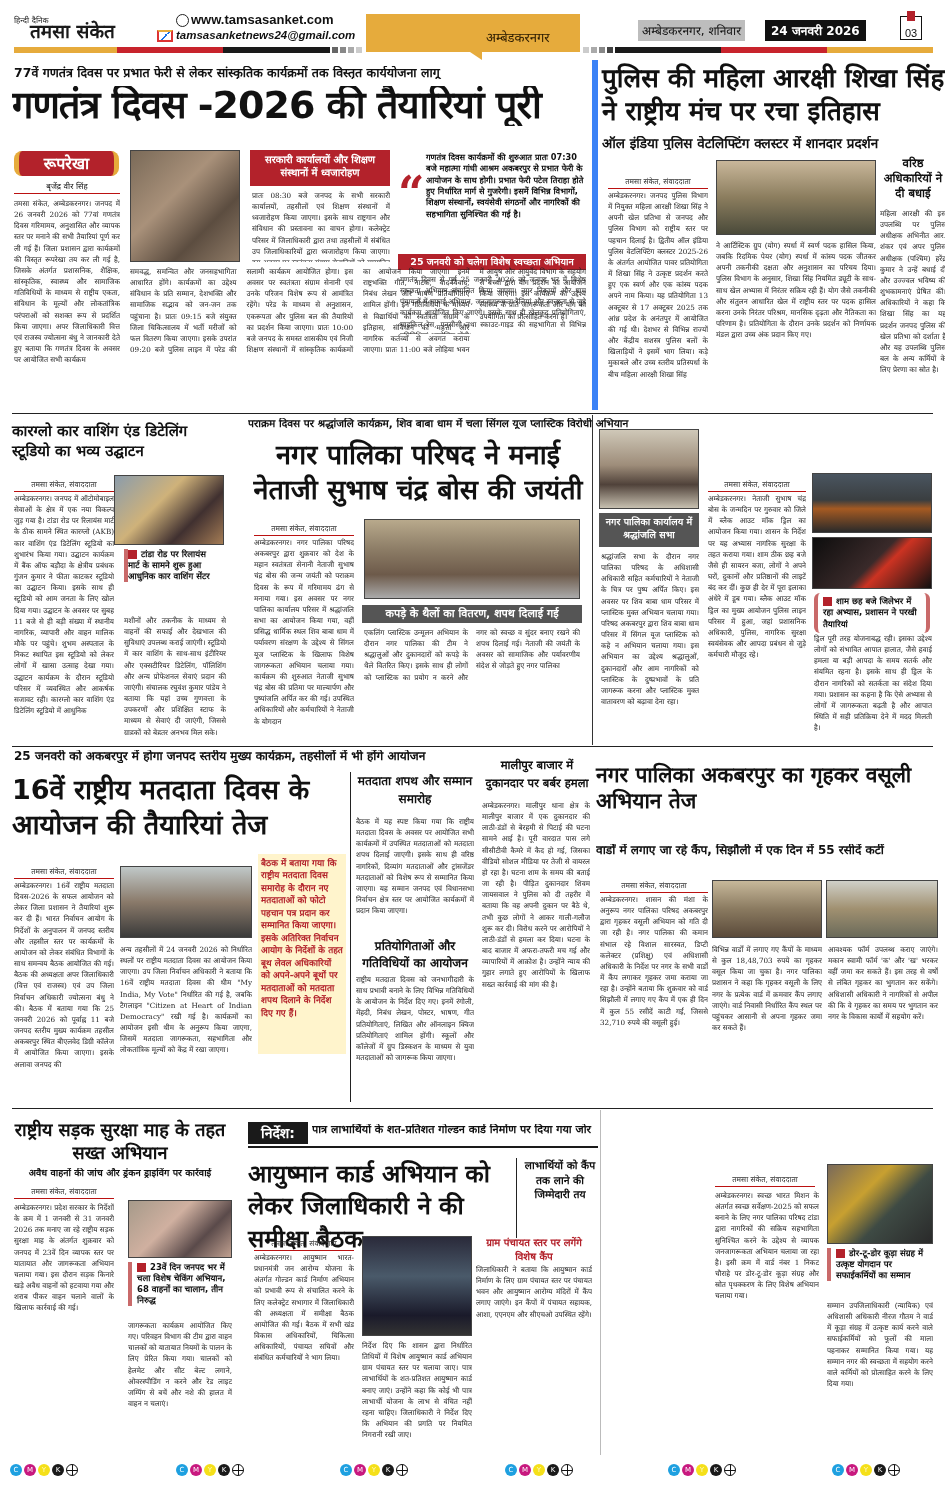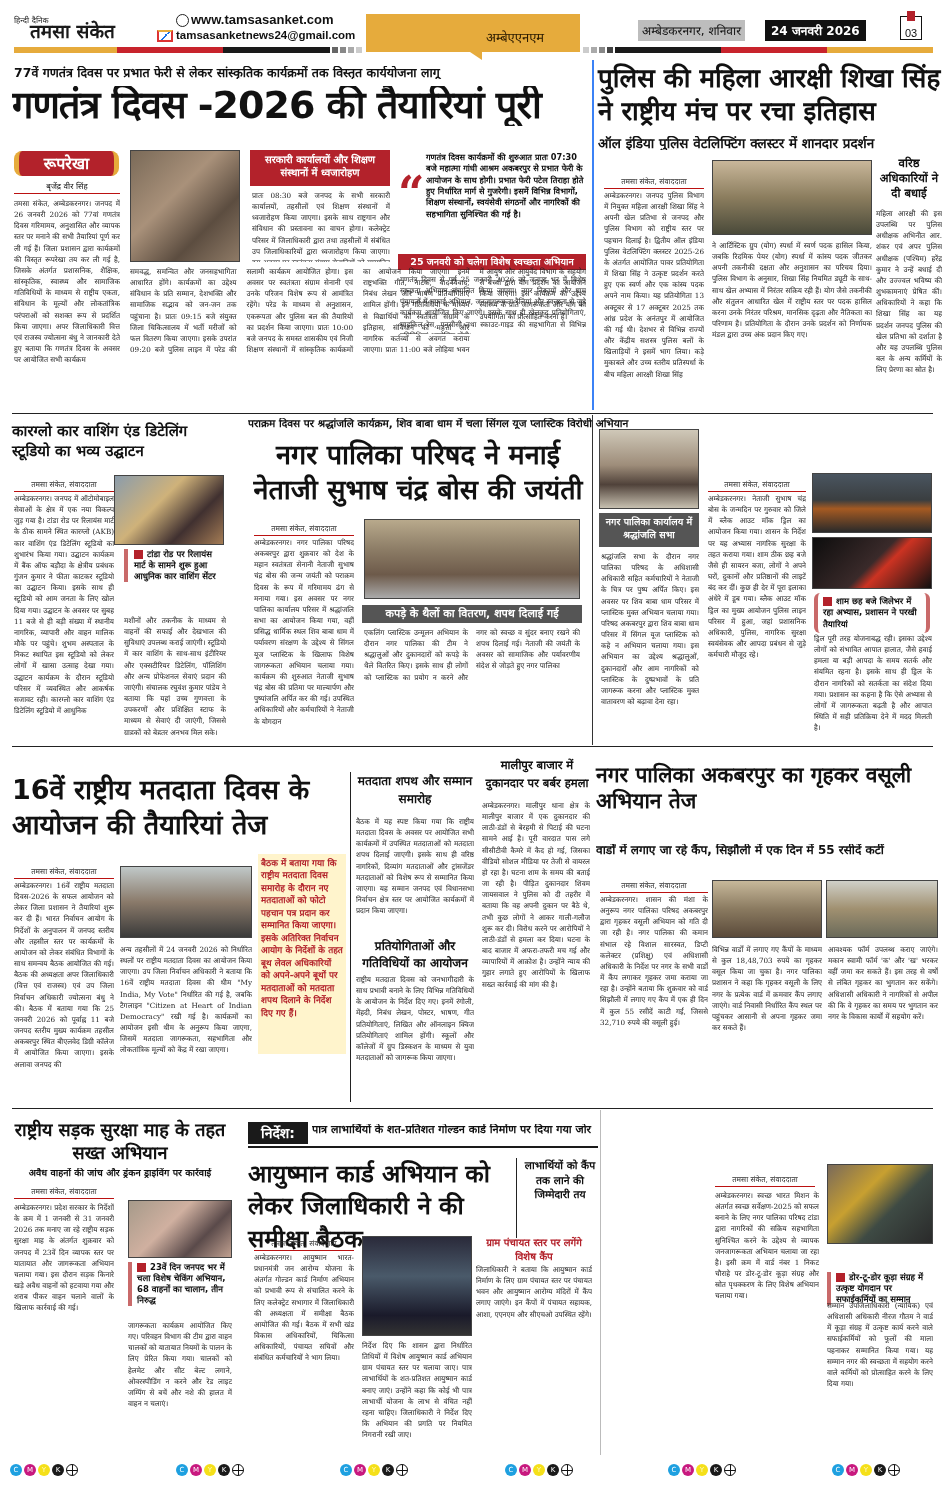--- a/index.html
+++ b/index.html
@@ -21,34 +21,34 @@
 </style>
 </head>
 <body>
 
 <div class="abs" style="left:0;top:0;width:945px;height:58px;">
   <div class="abs" style="left:14px;top:14px;font-size:8px;color:#222;">हिन्दी दैनिक</div>
   <div class="abs hl" style="left:30px;top:22px;font-size:19px;color:#1a1a1a;">तमसा संकेत</div>
   <div class="abs" style="left:157px;top:30px;width:16px;height:12px;border:2px solid #d33;border-top-color:#e6ab3c;background:linear-gradient(135deg,transparent 45%,#1a73e8 45%,#1a73e8 55%,transparent 55%);"></div>
   <div class="abs" style="left:176px;top:14px;width:13px;height:13px;border-radius:50%;border:1.5px solid #222;"></div>
   <div class="abs" style="left:191px;top:12px;font-size:13px;font-weight:bold;color:#111;font-family:'Liberation Sans',sans-serif;">www.tamsasanket.com</div>
-  <div class="abs" style="left:176px;top:29px;font-size:11.5px;font-weight:bold;color:#111;font-family:'Liberation Sans',sans-serif;">tamsasanketnews24@gmail.com</div>
+  <div class="abs" style="left:176px;top:29px;font-size:11.5px;font-weight:bold;color:#111;font-family:'Liberation Sans',sans-serif;font-style:italic;">tamsasanketnews24@gmail.com</div>
 
   <div class="abs" style="left:14px;top:47px;width:348px;height:6px;display:flex;gap:0;">
     <div style="flex:100;background:#e6ab3c"></div>
       <div style="flex:104;background:#c8232c"></div>
       <div style="flex:104;background:#1a1a1a"></div>
     <div style="width:6px;margin-left:2px;background:#666"></div>
       <div style="width:6px;margin-left:2px;background:#888"></div>
       <div style="width:6px;margin-left:2px;background:#aaa"></div>
       <div style="width:6px;margin-left:2px;background:#ccc"></div>
   </div>
 
   <div class="abs" style="left:366px;top:14px;width:214px;height:38px;background:#e6ab3c;">
-    <div class="abs" style="left:120px;top:14px;font-size:13px;color:#2a1a00;">अम्बेएएनएम</div>
+    <div class="abs" style="left:120px;top:14px;font-size:13px;color:#2a1a00;">अम्बेडकरनगर</div>
   </div>
   <div class="abs" style="left:470px;top:52px;width:0;height:0;border-left:12px solid transparent;border-top:8px solid #e6ab3c;"></div>
   <div class="abs" style="left:638px;top:20px;padding:2px 4px;background:#bdbdbd;font-size:12px;color:#111;">अम्बेडकरनगर, शनिवार</div>
   <div class="abs" style="left:765px;top:20px;padding:2px 6px;background:#111;font-size:12px;color:#fff;font-weight:bold;">24 जनवरी 2026</div>
   <div class="abs" style="left:900px;top:16px;width:22px;height:24px;border:1.5px solid #111;background:#fff;text-align:center;">
     <div style="position:absolute;left:6px;top:-6px;width:8px;height:10px;background:#b3222b;"></div>
     <div style="position:absolute;left:0;right:0;bottom:0;font-size:11px;font-family:'Liberation Sans',sans-serif;">03</div>
   </div>
   <div class="abs" style="left:583px;top:47px;width:350px;height:6px;display:flex;">
     <div style="width:6px;margin-right:2px;background:#ccc"></div>
@@ -72,39 +72,39 @@
   <div class="abs body" style="left:252px;top:130px;width:138px;height:72px;">प्रातः 08:30 बजे जनपद के सभी सरकारी कार्यालयों, तहसीलों एवं शिक्षण संस्थानों में ध्वजारोहण किया जाएगा। इसके साथ राष्ट्रगान और संविधान की प्रस्तावना का वाचन होगा। कलेक्ट्रेट परिसर में जिलाधिकारी द्वारा तथा तहसीलों में संबंधित उप जिलाधिकारियों द्वारा ध्वजारोहण किया जाएगा। इस अवसर पर स्वतंत्रता संग्राम सेनानियों को सम्मानित करने का कार्यक्रम भी आयोजित होगा।</div>
   <div class="abs quote" style="left:398px;top:90px;width:188px;height:106px;border-left:none;background:none;border-bottom:1px solid #222;">
     <div class="abs" style="left:0;top:16px;font-size:46px;color:#b3222b;font-weight:bold;font-family:'DejaVu Serif',serif;">“</div>
     <div class="abs" style="left:28px;top:2px;width:158px;font-size:8.2px;line-height:1.38;font-weight:bold;color:#111;">गणतंत्र दिवस कार्यक्रमों की शुरुआत प्रातः 07:30 बजे महात्मा गांधी आश्रम अकबरपुर से प्रभात फेरी के आयोजन के साथ होगी। प्रभात फेरी पटेल तिराहा होते हुए निर्धारित मार्ग से गुजरेगी। इसमें विभिन्न विभागों, शिक्षण संस्थानों, स्वयंसेवी संगठनों और नागरिकों की सहभागिता सुनिश्चित की गई है।</div>
   </div>
   <div class="abs band" style="left:398px;top:194px;width:188px;height:16px;line-height:16px;font-size:9.5px;">25 जनवरी को चलेगा विशेष स्वच्छता अभियान</div>
   <div class="abs body" style="left:400px;top:214px;width:186px;height:60px;">गणतंत्र दिवस से पूर्व 25 जनवरी 2026 को जनपद भर में विशेष स्वच्छता अभियान संचालित किया जाएगा। नगर निकायों और ग्राम पंचायतों में सफाई अभियान, जनजागरूकता रैलियां और स्वच्छता से जुड़े कार्यक्रम आयोजित किए जाएंगे। इसके साथ ही खेलकूद प्रतियोगिताएं, साइकिल रेस, एनसीसी तथा स्काउट-गाइड की सहभागिता से विभिन्न गतिविधियां आयोजित होंगी।</div>
   <div class="abs body" style="left:130px;top:206px;width:456px;height:140px;column-count:4;column-gap:10px;">समवद्ध, समन्वित और जनसहभागिता आधारित होंगे। कार्यक्रमों का उद्देश्य संविधान के प्रति सम्मान, देशभक्ति और सामाजिक सद्भाव को जन-जन तक पहुंचाना है। प्रातः 09:15 बजे संयुक्त जिला चिकित्सालय में भर्ती मरीजों को फल वितरण किया जाएगा। इसके उपरांत 09:20 बजे पुलिस लाइन में परेड की सलामी कार्यक्रम आयोजित होगा। इस अवसर पर स्वतंत्रता संग्राम सेनानी एवं उनके परिजन विशेष रूप से आमंत्रित रहेंगे। परेड के माध्यम से अनुशासन, एकरूपता और पुलिस बल की तैयारियों का प्रदर्शन किया जाएगा। प्रातः 10:00 बजे जनपद के समस्त शासकीय एवं निजी शिक्षण संस्थानों में सांस्कृतिक कार्यक्रमों का आयोजन किया जाएगा। इनमें राष्ट्रभक्ति गीत, नाटक, वाद-विवाद, निबंध लेखन और भाषण प्रतियोगिताएं शामिल होंगी। इन गतिविधियों के माध्यम से विद्यार्थियों को स्वतंत्रता संग्राम के इतिहास, संविधान की महत्ता और नागरिक कर्तव्यों से अवगत कराया जाएगा। प्रातः 11:00 बजे लोहिया भवन में आयुष और आयुर्वेद विभाग के सहयोग से बच्चों द्वारा योग प्रदर्शन का आयोजन किया जाएगा। इस कार्यक्रम का उद्देश्य स्वास्थ्य के प्रति जागरूकता और योग की उपयोगिता को प्रोत्साहित करना है।</div>
 </div>
 
-<div class="abs" style="left:592px;top:60px;width:353px;height:350px;border-left:2px solid #3b82f6;">
+<div class="abs" style="left:592px;top:60px;width:353px;height:350px;border-left:6px solid #3b82f6;">
   <div class="abs hl" style="left:4px;top:2px;width:345px;font-size:26px;line-height:1.25;">पुलिस की महिला आरक्षी शिखा सिंह ने राष्ट्रीय मंच पर रचा इतिहास</div>
   <div class="abs hl" style="left:4px;top:76px;width:345px;font-size:13.5px;white-space:nowrap;overflow:hidden;">ऑल इंडिया पुलिस वेटलिफ्टिंग क्लस्टर में शानदार प्रदर्शन</div>
   <div class="abs byline" style="left:10px;top:116px;width:100px;">तमसा संकेत, संवाददाता</div>
   <div class="abs body" style="left:10px;top:130px;width:100px;height:215px;">अम्बेडकरनगर। जनपद पुलिस विभाग में नियुक्त महिला आरक्षी शिखा सिंह ने अपनी खेल प्रतिभा से जनपद और पुलिस विभाग को राष्ट्रीय स्तर पर पहचान दिलाई है। द्वितीय ऑल इंडिया पुलिस वेटलिफ्टिंग क्लस्टर 2025-26 के अंतर्गत आयोजित पावर प्रतियोगिता में शिखा सिंह ने उत्कृष्ट प्रदर्शन करते हुए एक स्वर्ण और एक कांस्य पदक अपने नाम किया। यह प्रतियोगिता 13 अक्टूबर से 17 अक्टूबर 2025 तक आंध्र प्रदेश के अनंतपुर में आयोजित की गई थी। देशभर से विभिन्न राज्यों और केंद्रीय सशस्त्र पुलिस बलों के खिलाड़ियों ने इसमें भाग लिया। कड़े मुकाबले और उच्च स्तरीय प्रतिस्पर्धा के बीच महिला आरक्षी शिखा सिंह</div>
   <div class="abs photo gray" style="left:118px;top:100px;width:160px;height:75px;background:linear-gradient(180deg,#c9b79a,#8b7d5e 50%,#4a4a3a);"></div>
   <div class="abs hl" style="left:282px;top:96px;width:66px;font-size:11.5px;text-align:center;line-height:1.3;">वरिष्ठ अधिकारियों ने दी बधाई</div>
   <div class="abs body" style="left:282px;top:148px;width:66px;height:198px;">महिला आरक्षी की इस उपलब्धि पर पुलिस अधीक्षक अभिनीत आर. शंकर एवं अपर पुलिस अधीक्षक (पश्चिम) हरेंद्र कुमार ने उन्हें बधाई दी और उज्ज्वल भविष्य की शुभकामनाएं प्रेषित कीं। अधिकारियों ने कहा कि शिखा सिंह का यह प्रदर्शन जनपद पुलिस की खेल प्रतिभा को दर्शाता है और यह उपलब्धि पुलिस बल के अन्य कर्मियों के लिए प्रेरणा का स्रोत है।</div>
   <div class="abs body" style="left:118px;top:180px;width:160px;height:166px;">ने आर्टिस्टिक ग्रुप (योग) स्पर्धा में स्वर्ण पदक हासिल किया, जबकि रिदमिक पेयर (योग) स्पर्धा में कांस्य पदक जीतकर अपनी तकनीकी दक्षता और अनुशासन का परिचय दिया। पुलिस विभाग के अनुसार, शिखा सिंह नियमित ड्यूटी के साथ-साथ खेल अभ्यास में निरंतर सक्रिय रही हैं। योग जैसे तकनीकी और संतुलन आधारित खेल में राष्ट्रीय स्तर पर पदक हासिल करना उनके निरंतर परिश्रम, मानसिक दृढ़ता और नैतिकता का परिणाम है। प्रतियोगिता के दौरान उनके प्रदर्शन को निर्णायक मंडल द्वारा उच्च अंक प्रदान किए गए।</div>
 </div>
 
 <div class="abs" style="left:12px;top:413px;width:921px;height:1px;background:#222;"></div>
 
 <div class="abs" style="left:0;top:415px;width:240px;height:330px;">
   <div class="abs hl" style="left:12px;top:6px;width:215px;font-size:15px;text-align:left;line-height:1.35;">कारग्लो कार वाशिंग एंड डिटेलिंग स्टूडियो का भव्य उद्घाटन</div>
   <div class="abs byline" style="left:14px;top:64px;width:100px;">तमसा संकेत, संवाददाता</div>
   <div class="abs body" style="left:14px;top:78px;width:100px;height:330px;">अम्बेडकरनगर। जनपद में ऑटोमोबाइल सेवाओं के क्षेत्र में एक नया विकल्प जुड़ गया है। टांडा रोड पर रिलायंस मार्ट के ठीक सामने स्थित कारग्लो (AKB) कार वाशिंग एंड डिटेलिंग स्टूडियो का शुभारंभ किया गया। उद्घाटन कार्यक्रम में बैंक ऑफ बड़ौदा के क्षेत्रीय प्रबंधक गुंजन कुमार ने फीता काटकर स्टूडियो का उद्घाटन किया। इसके साथ ही स्टूडियो को आम जनता के लिए खोल दिया गया। उद्घाटन के अवसर पर सुबह 11 बजे से ही बड़ी संख्या में स्थानीय नागरिक, व्यापारी और वाहन मालिक मौके पर पहुंचे। शुभम अस्पताल के निकट स्थापित इस स्टूडियो को लेकर लोगों में खासा उत्साह देखा गया। उद्घाटन कार्यक्रम के दौरान स्टूडियो परिसर में व्यवस्थित और आकर्षक सजावट रही। कारग्लो कार वाशिंग एंड डिटेलिंग स्टूडियो में आधुनिक</div>
   <div class="abs photo" style="left:114px;top:60px;width:110px;height:70px;background:linear-gradient(135deg,#8b9cab,#cfb27a 40%,#403030 70%,#a47c55);"></div>
-  <div class="abs" style="left:124px;top:134px;width:96px;border-left:4px solid #c96a6a;padding-left:6px;font-size:8.5px;font-weight:bold;line-height:1.3;">
+  <div class="abs" style="left:124px;top:134px;width:96px;border-left:4px solid #c96a6a;font-size:8.5px;font-weight:bold;line-height:1.3;">
     <span class="redbullet"></span><span>टांडा रोड पर रिलायंस मार्ट के सामने शुरू हुआ आधुनिक कार वाशिंग सेंटर</span>
   </div>
   <div class="abs body" style="left:124px;top:200px;width:102px;height:120px;">मशीनों और तकनीक के माध्यम से वाहनों की सफाई और देखभाल की सुविधाएं उपलब्ध कराई जाएंगी। स्टूडियो में कार वाशिंग के साथ-साथ इंटीरियर और एक्सटीरियर डिटेलिंग, पॉलिशिंग और अन्य प्रोफेशनल सेवाएं प्रदान की जाएंगी। संचालक रघुवंश कुमार पांडेय ने बताया कि यहां उच्च गुणवत्ता के उपकरणों और प्रशिक्षित स्टाफ के माध्यम से सेवाएं दी जाएंगी, जिससे ग्राहकों को बेहतर अनुभव मिल सके।</div>
 </div>
 
 <div class="abs" style="left:240px;top:415px;width:352px;height:271px;">
   <div class="abs hl" style="left:8px;top:3px;width:470px;font-size:10.5px;white-space:nowrap;overflow:hidden;">पराक्रम दिवस पर श्रद्धांजलि कार्यक्रम, शिव बाबा धाम में चला सिंगल यूज प्लास्टिक विरोधी अभियान</div>
   <div class="abs hl" style="left:8px;top:22px;width:340px;font-size:27px;text-align:center;line-height:1.3;">नगर पालिका परिषद ने मनाई नेताजी सुभाष चंद्र बोस की जयंती</div>
   <div class="abs byline" style="left:14px;top:108px;width:100px;">तमसा संकेत, संवाददाता</div>
   <div class="abs body" style="left:14px;top:122px;width:100px;height:204px;">अम्बेडकरनगर। नगर पालिका परिषद अकबरपुर द्वारा शुक्रवार को देश के महान स्वतंत्रता सेनानी नेताजी सुभाष चंद्र बोस की जन्म जयंती को पराक्रम दिवस के रूप में गरिमामय ढंग से मनाया गया। इस अवसर पर नगर पालिका कार्यालय परिसर में श्रद्धांजलि सभा का आयोजन किया गया, वहीं प्रसिद्ध धार्मिक स्थल शिव बाबा धाम में पर्यावरण संरक्षण के उद्देश्य से सिंगल यूज प्लास्टिक के खिलाफ विशेष जागरूकता अभियान चलाया गया। कार्यक्रम की शुरुआत नेताजी सुभाष चंद्र बोस की प्रतिमा पर माल्यार्पण और पुष्पांजलि अर्पित कर की गई। उपस्थित अधिकारियों और कर्मचारियों ने नेताजी के योगदान</div>
@@ -126,20 +126,21 @@
   <div class="abs photo dark" style="left:110px;top:122px;width:120px;height:52px;background:linear-gradient(135deg,#0d0d0d,#3a2a2a 50%,#c32 60%,#111);"></div>
   <div class="abs" style="left:112px;top:178px;width:116px;border-left:4px solid #c96a6a;border-right:4px solid #c96a6a;border-radius:6px;padding:3px 5px;font-size:8.5px;font-weight:bold;line-height:1.35;">
     <span class="redbullet"></span><span>शाम छह बजे जिलेभर में रहा अभ्यास, प्रशासन ने परखी तैयारियां</span>
   </div>
   <div class="abs body" style="left:112px;top:218px;width:118px;height:108px;">ड्रिल पूरी तरह योजनाबद्ध रही। इसका उद्देश्य लोगों को संभावित आपात हालात, जैसे हवाई हमला या बड़ी आपदा के समय सतर्क और संयमित रहना है। इसके साथ ही ड्रिल के दौरान नागरिकों को सतर्कता का संदेश दिया गया। प्रशासन का कहना है कि ऐसे अभ्यास से लोगों में जागरूकता बढ़ती है और आपात स्थिति में सही प्रतिक्रिया देने में मदद मिलती है।</div>
 </div>
 
 <div class="abs" style="left:12px;top:746px;width:921px;height:1px;background:#222;"></div>
 
 <div class="abs" style="left:0;top:748px;width:478px;height:358px;">
+  <div class="abs hl" style="left:14px;top:2px;width:460px;font-size:12px;white-space:nowrap;overflow:hidden;">25 जनवरी को अकबरपुर में होगा जनपद स्तरीय मुख्य कार्यक्रम, तहसीलों में भी होंगे आयोजन</div>
   <div class="abs hl" style="left:12px;top:24px;width:330px;font-size:27px;line-height:1.3;">16वें राष्ट्रीय मतदाता दिवस के आयोजन की तैयारियां तेज</div>
   <div class="abs byline" style="left:14px;top:118px;width:100px;">तमसा संकेत, संवाददाता</div>
   <div class="abs body" style="left:14px;top:132px;width:100px;height:222px;">अम्बेडकरनगर। 16वें राष्ट्रीय मतदाता दिवस-2026 के सफल आयोजन को लेकर जिला प्रशासन ने तैयारियां शुरू कर दी हैं। भारत निर्वाचन आयोग के निर्देशों के अनुपालन में जनपद स्तरीय और तहसील स्तर पर कार्यक्रमों के आयोजन को लेकर संबंधित विभागों के साथ समन्वय बैठक आयोजित की गई। बैठक की अध्यक्षता अपर जिलाधिकारी (वित्त एवं राजस्व) एवं उप जिला निर्वाचन अधिकारी ज्योत्सना बंधु ने की। बैठक में बताया गया कि 25 जनवरी 2026 को पूर्वाह्न 11 बजे जनपद स्तरीय मुख्य कार्यक्रम तहसील अकबरपुर स्थित बीएलवेद डिग्री कॉलेज में आयोजित किया जाएगा। इसके अलावा जनपद की</div>
   <div class="abs photo gray" style="left:120px;top:118px;width:132px;height:72px;background:linear-gradient(180deg,#c0c8c8,#8a7a6a 50%,#3a3a3a);"></div>
   <div class="abs quote" style="left:258px;top:106px;width:88px;height:200px;background:#fff4cc;border-left:none;padding:3px;">
     <div style="font-size:8.8px;line-height:1.42;color:#b3222b;font-weight:bold;">बैठक में बताया गया कि राष्ट्रीय मतदाता दिवस समारोह के दौरान नए मतदाताओं को फोटो पहचान पत्र प्रदान कर सम्मानित किया जाएगा। इसके अतिरिक्त निर्वाचन आयोग के निर्देशों के तहत बूथ लेवल अधिकारियों को अपने-अपने बूथों पर मतदाताओं को मतदाता शपथ दिलाने के निर्देश दिए गए हैं।</div>
   </div>
   <div class="abs body" style="left:120px;top:196px;width:132px;height:158px;">अन्य तहसीलों में 24 जनवरी 2026 को निर्धारित स्थलों पर राष्ट्रीय मतदाता दिवस का आयोजन किया जाएगा। उप जिला निर्वाचन अधिकारी ने बताया कि 16वें राष्ट्रीय मतदाता दिवस की थीम "My India, My Vote" निर्धारित की गई है, जबकि टैगलाइन "Citizen at Heart of Indian Democracy" रखी गई है। कार्यक्रमों का आयोजन इसी थीम के अनुरूप किया जाएगा, जिसमें मतदाता जागरूकता, सहभागिता और लोकतांत्रिक मूल्यों को केंद्र में रखा जाएगा।</div>
   <div class="abs vrule" style="left:350px;top:24px;height:330px;"></div>
   <div class="abs hl" style="left:356px;top:24px;width:118px;font-size:12px;text-align:center;line-height:1.5;">मतदाता शपथ और सम्मान समारोह</div>
@@ -190,21 +191,21 @@
   <div class="abs body" style="left:236px;top:154px;width:116px;height:188px;">जिलाधिकारी ने बताया कि आयुष्मान कार्ड निर्माण के लिए ग्राम पंचायत स्तर पर पंचायत भवन और आयुष्मान आरोग्य मंदिरों में कैंप लगाए जाएंगे। इन कैंपों में पंचायत सहायक, आशा, एएनएम और सीएचओ उपस्थित रहेंगे।</div>
   <div class="abs body" style="left:122px;top:230px;width:110px;height:112px;">निर्देश दिए कि शासन द्वारा निर्धारित तिथियों में विशेष आयुष्मान कार्ड अभियान ग्राम पंचायत स्तर पर चलाया जाए। पात्र लाभार्थियों के शत-प्रतिशत आयुष्मान कार्ड बनाए जाएं। उन्होंने कहा कि कोई भी पात्र लाभार्थी योजना के लाभ से वंचित नहीं रहना चाहिए। जिलाधिकारी ने निर्देश दिए कि अभियान की प्रगति पर नियमित निगरानी रखी जाए।</div>
   <div class="abs vrule" style="left:276px;top:48px;height:80px;"></div>
   <div class="abs hl" style="left:282px;top:48px;width:76px;font-size:10.5px;text-align:center;line-height:1.4;">लाभार्थियों को कैंप तक लाने की जिम्मेदारी तय</div>
 </div>
 
 <div class="abs" style="left:600px;top:1110px;width:345px;height:345px;border-left:1px solid #bbb;">
   <div class="abs byline" style="left:114px;top:64px;width:100px;">तमसा संकेत, संवाददाता</div>
   <div class="abs body" style="left:114px;top:80px;width:104px;height:262px;">अम्बेडकरनगर। स्वच्छ भारत मिशन के अंतर्गत स्वच्छ सर्वेक्षण-2025 को सफल बनाने के लिए नगर पालिका परिषद टांडा द्वारा नागरिकों की सक्रिय सहभागिता सुनिश्चित करने के उद्देश्य से व्यापक जनजागरूकता अभियान चलाया जा रहा है। इसी क्रम में वार्ड नंबर 1 निकट चौराहे पर डोर-टू-डोर कूड़ा संग्रह और स्रोत पृथक्करण के लिए विशेष अभियान चलाया गया।</div>
   <div class="abs photo" style="left:226px;top:54px;width:106px;height:80px;background:linear-gradient(135deg,#7a6a5a,#c8a030 35%,#3e4a44 60%,#2a2a2a);"></div>
-  <div class="abs" style="left:226px;top:138px;width:106px;border-left:4px solid #c96a6a;padding-left:5px;font-size:8.5px;font-weight:bold;line-height:1.3;margin-top:24px;">
+  <div class="abs" style="left:226px;top:138px;width:106px;border-left:4px solid #c96a6a;padding-left:5px;font-size:8.5px;font-weight:bold;line-height:1.3;">
     <span class="redbullet"></span><span>डोर-टू-डोर कूड़ा संग्रह में उत्कृष्ट योगदान पर सफाईकर्मियों का सम्मान</span>
   </div>
   <div class="abs body" style="left:226px;top:190px;width:106px;height:152px;">सम्मान उपजिलाधिकारी (न्यायिक) एवं अधिशासी अधिकारी नीरज गौतम ने वार्ड में कूड़ा संग्रह में उत्कृष्ट कार्य करने वाले सफाईकर्मियों को फूलों की माला पहनाकर सम्मानित किया गया। यह सम्मान नगर की स्वच्छता में सहयोग करने वाले कर्मियों को प्रोत्साहित करने के लिए दिया गया।</div>
 </div>
 
 <div class="abs" style="left:0;top:1462px;width:945px;height:20px;">
   <div class="abs cmyk" style="left:10px;top:2px;">
       <span style="background: rgb(30, 160, 224);">C</span>
       <span style="background: rgb(200, 25, 127);">M</span>
       <span style="background: rgb(245, 224, 25); color: rgb(255, 248, 192);">Y</span>

